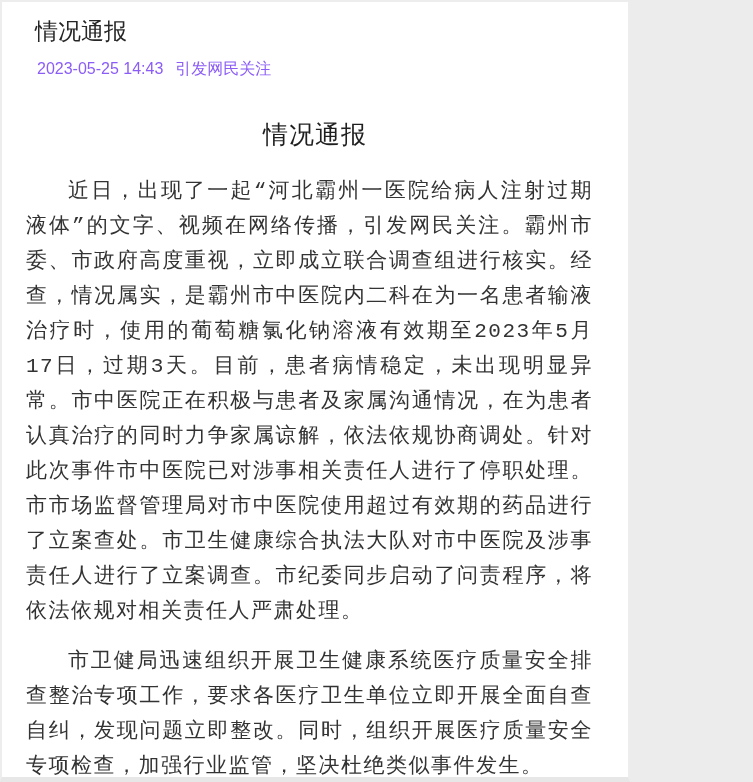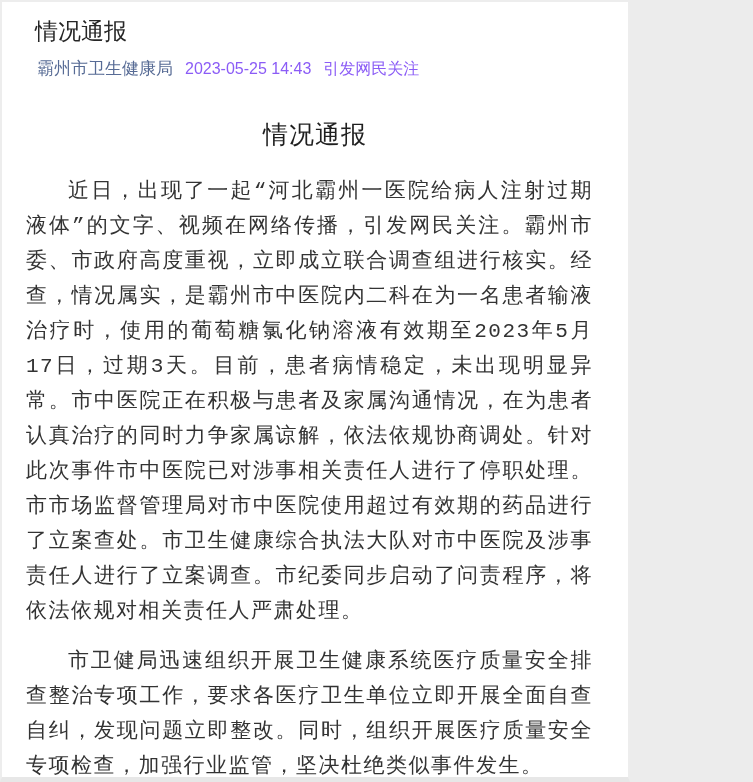--- a/index.html
+++ b/index.html
@@ -83,21 +83,20 @@
   }
 </style>
 </head>
 <body>
 
 <div class="page">
 
   <h1 class="article-title">情况通报</h1>
 
   <div class="meta">
-    <span class="account-name">霸州市卫生健康局</span>
     <span class="publish-time">2023-05-25 14:43</span>
     <span class="publish-region">引发网民关注</span>
   </div>
 
   <div class="doc-title">情况通报</div>
 
   <div class="content">
     <p class="para-1">近日，出现了一起“河北霸州一医院给病人注射过期液体”的文字、视频在网络传播，引发网民关注。霸州市委、市政府高度重视，立即成立联合调查组进行核实。经查，情况属实，是霸州市中医院内二科在为一名患者输液治疗时，使用的葡萄糖氯化钠溶液有效期至2023年5月17日，过期3天。目前，患者病情稳定，未出现明显异常。市中医院正在积极与患者及家属沟通情况，在为患者认真治疗的同时力争家属谅解，依法依规协商调处。针对此次事件市中医院已对涉事相关责任人进行了停职处理。市市场监督管理局对市中医院使用超过有效期的药品进行了立案查处。市卫生健康综合执法大队对市中医院及涉事责任人进行了立案调查。市纪委同步启动了问责程序，将依法依规对相关责任人严肃处理。</p>
     <p class="para-2">市卫健局迅速组织开展卫生健康系统医疗质量安全排查整治专项工作，要求各医疗卫生单位立即开展全面自查自纠，发现问题立即整改。同时，组织开展医疗质量安全专项检查，加强行业监管，坚决杜绝类似事件发生。</p>
   </div>

